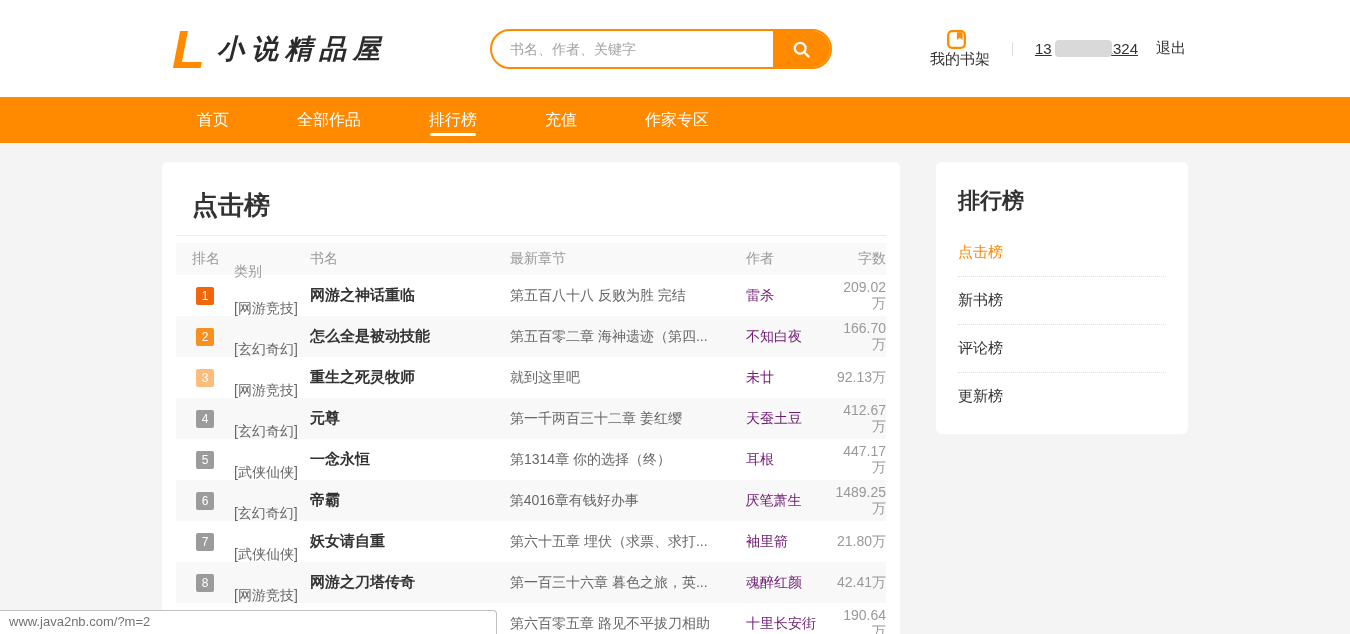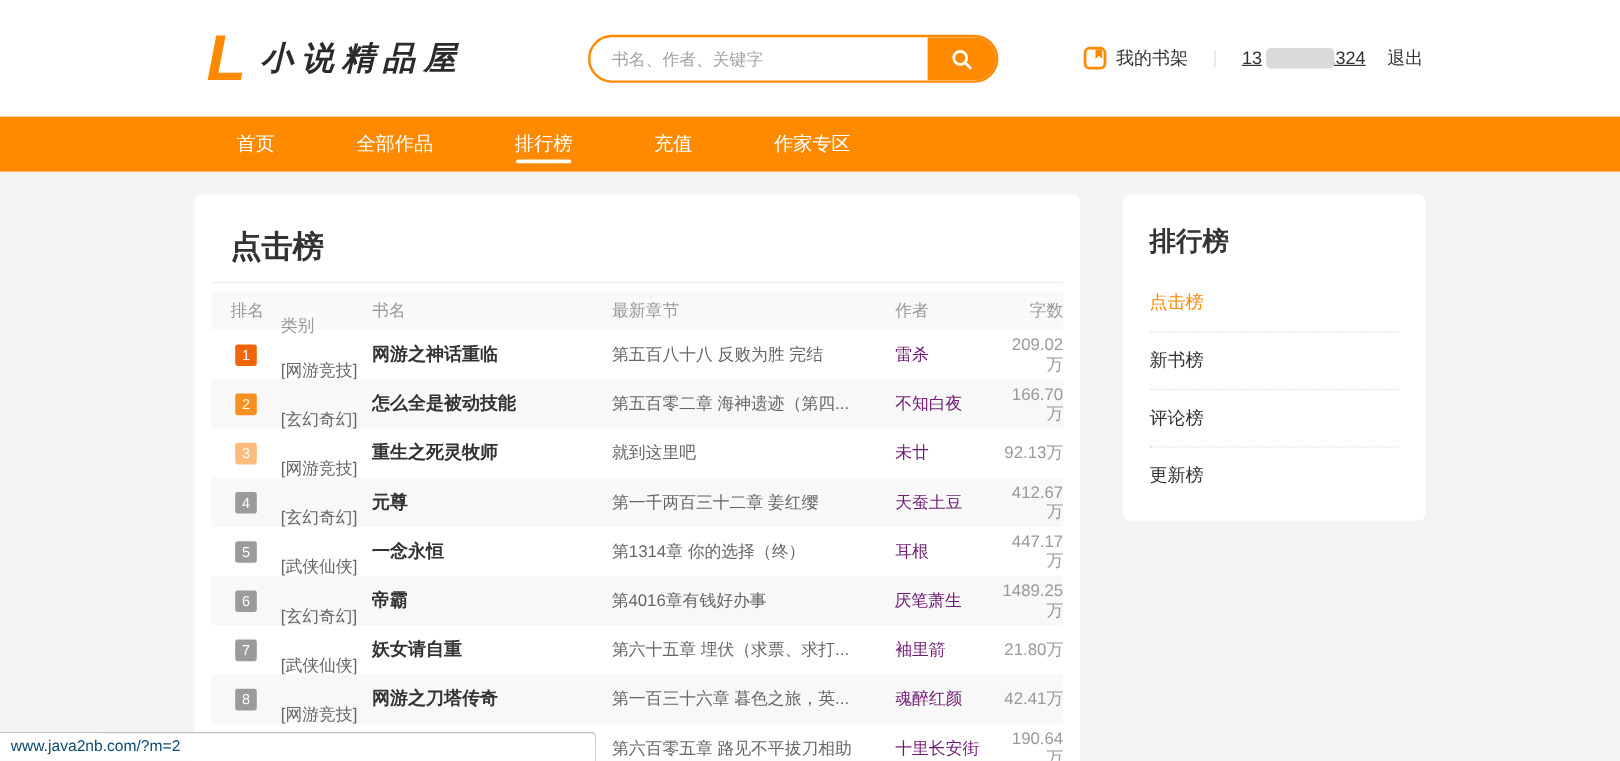--- a/index.html
+++ b/index.html
@@ -18,21 +18,21 @@
                border:2px solid #ff8a00; border-radius:21px; background:#fff;
                display:flex; overflow:hidden; }
   .search-input { flex:1; border:none; outline:none; padding:0 8px 0 18px;
                   font-size:14px; color:#333; background:transparent;
                   font-family:"Liberation Sans", sans-serif; }
   .search-input::placeholder { color:#a3a3a3; }
   .search-btn { width:57px; background:#ff8a00; border:none; display:flex;
                 align-items:center; justify-content:center; cursor:pointer; }
   .user-area { position:absolute; right:2px; top:0; height:100%;
                display:flex; align-items:center; font-size:15px; color:#333; }
-  .shelf { display:flex; align-items:center; cursor:pointer; }
+  .shelf { display:flex; align-items:center; cursor:pointer;flex-direction:column; }
   .shelf-label { margin-left:7px; }
   .vsep { width:1px; height:14px; background:#ddd; margin:0 22px; }
   .phone { display:flex; align-items:center;text-decoration:underline; }
   .phone-blur { display:inline-block; width:57px; height:17px; background:#d9d9d9;
                 border-radius:4px; margin:0 -7px 0 3px; position:relative; z-index:1; }
   .logout { margin-left:18px; cursor:pointer; }
   
   .nav { height:46px; background:#ff8a00; }
   .nav-inner { width:1026px; height:100%; margin:0 auto; display:flex; list-style:none; }
   .nav-item { color:#fff; font-size:16px; display:flex; align-items:center;
@@ -71,21 +71,21 @@
   .side-card { width:252px; background:#fff; border-radius:6px; padding:0 22px 14px; }
   .side-title { font-size:22px; font-weight:bold; color:#333; padding:24px 0 12px; }
   .side-item { height:48px; display:flex; align-items:center; font-size:15px;
                color:#333; cursor:pointer; }
   .side-item + .side-item { border-top:1px dotted #e0e0e0; }
   .side-item.active { color:#ff8a00; }
   
   .statusbar { position:absolute; left:-1px; bottom:0; width:498px; height:24px;
                background:#fff; border:1px solid #c0c0c0; border-bottom:none;
                border-top-right-radius:4px; line-height:22px; padding-left:9px;
-               font-size:13px; color:#0c4a6e; z-index:10; }
+               font-size:13px; color:#737373; z-index:10; }
 </style>
 </head>
 <body>
 
 <div class="topbar">
   <div class="topbar-inner">
     <div class="logo">
       <span class="logo-mark">L</span>
       <span class="logo-text">小说精品屋</span>
     </div>

